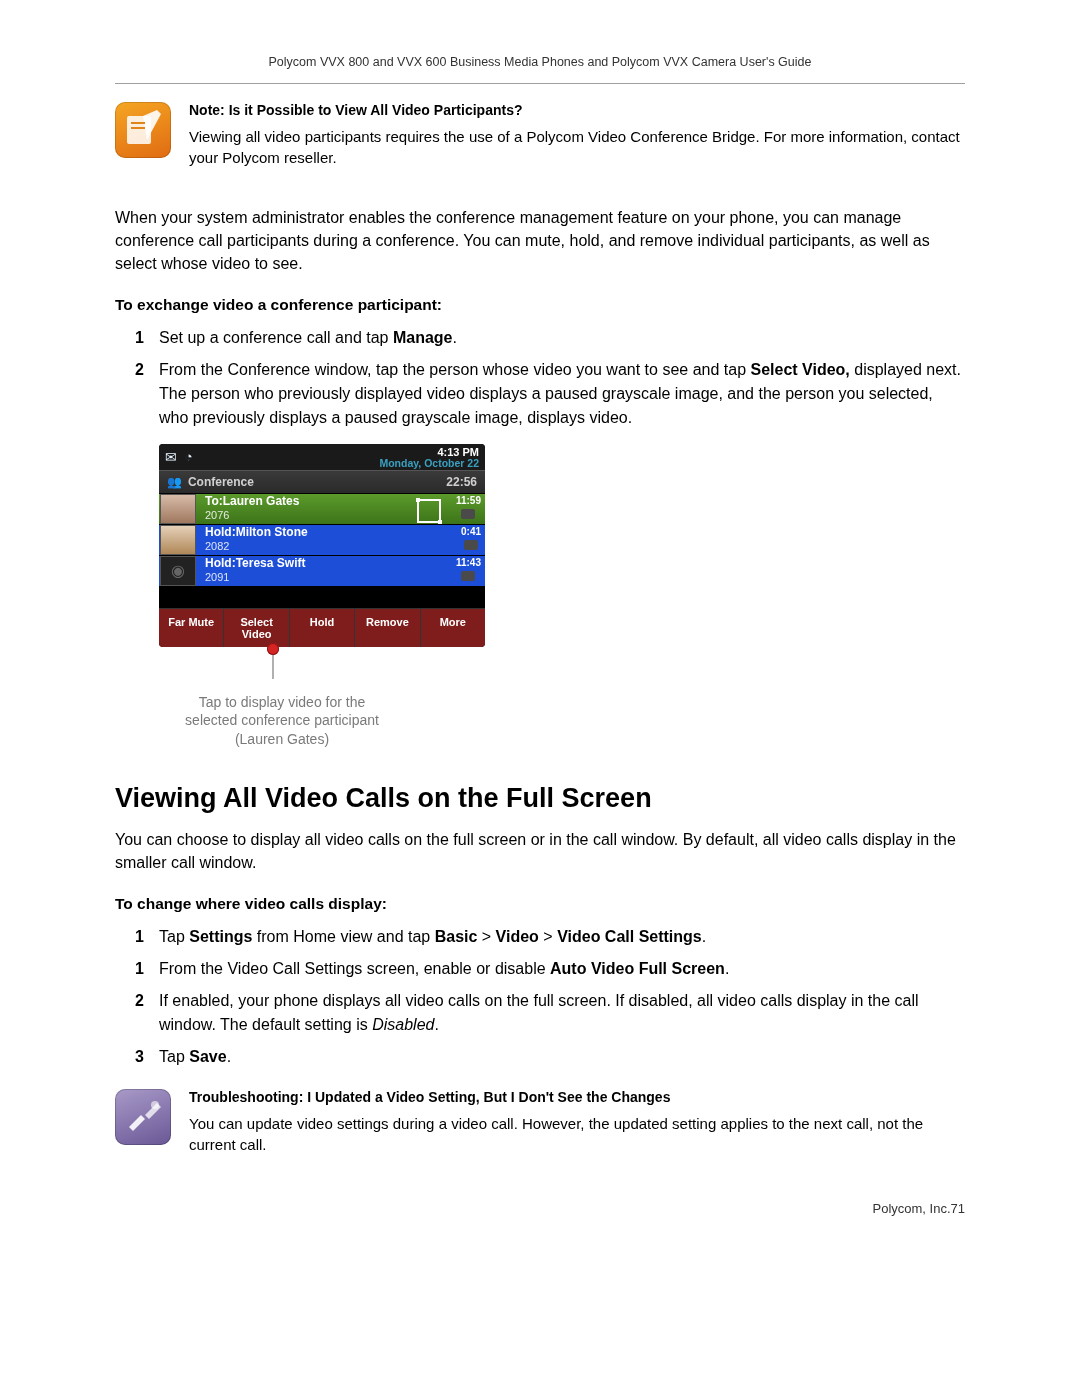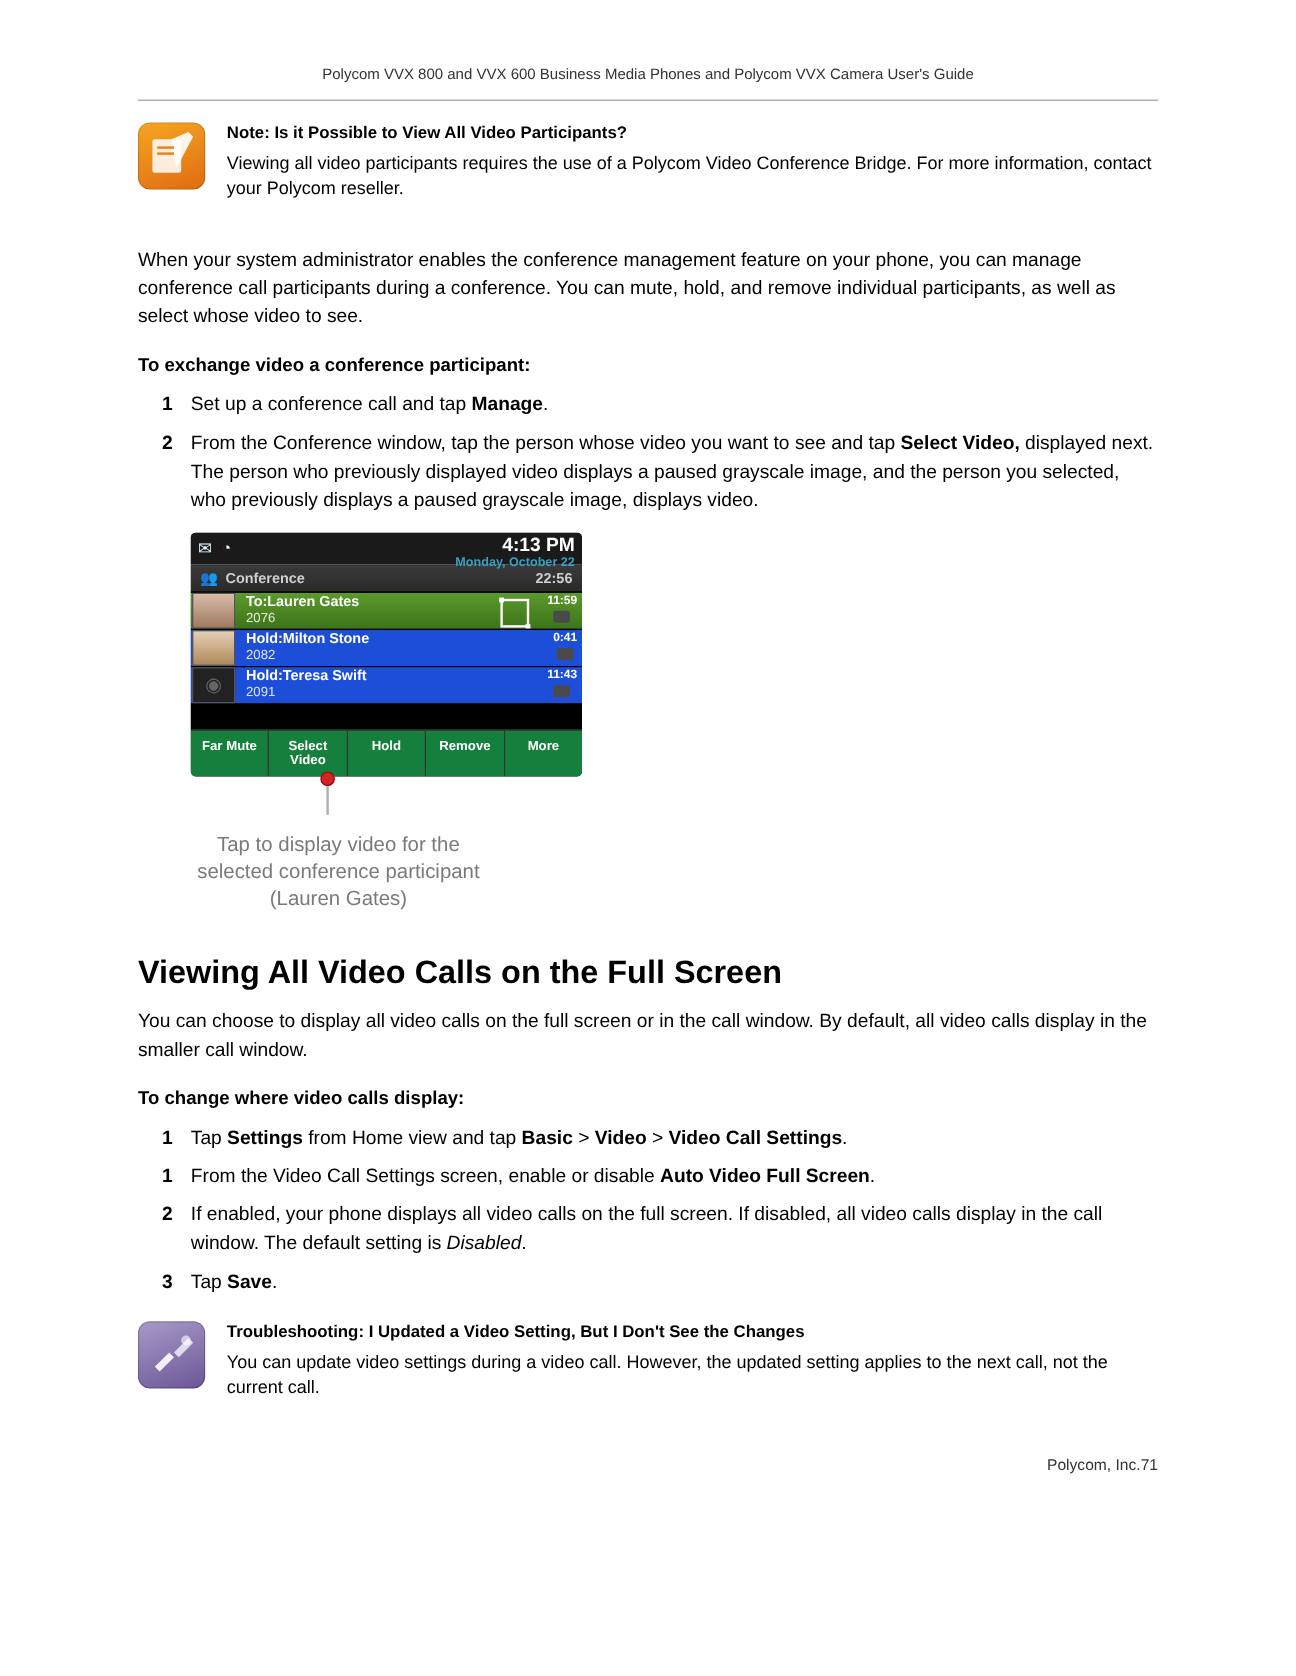--- a/index.html
+++ b/index.html
@@ -107,21 +107,21 @@
     align-items: center;
     height: 26px;
     color: #e6f5ff;
     font-size: 12px;
     position: relative;
     padding: 0 6px;
     background: #1a1a1a;
   }
   .ph-statusbar .left-icons { display:flex; gap:8px; align-items:center; }
   .ph-statusbar .right { position:absolute; right:6px; top:2px; text-align:right; font-size:11px; }
-  .ph-statusbar .time { color:#fff; font-weight:bold; font-size:16px; display:block; }
+  .ph-statusbar .time { color:#fff; font-weight:bold; font-size:11px; display:block; }
   .ph-statusbar .date { color:#3aa0c0; font-weight:bold; font-size:10.5px; display:block; margin-top:-1px;}
   .ph-confheader {
     background: linear-gradient(#3a3a3a,#2a2a2a);
     height: 22px;
     display:flex; align-items:center; justify-content:space-between;
     color:#d0d0d0; font-size:12px; font-weight:bold;
     padding: 0 8px;
     border-top:1px solid #555;
   }
   .ph-confheader .left { display:flex; gap:6px; align-items:center;}
@@ -152,21 +152,21 @@
   .ph-row .ext  { font-size:11px; color: rgba(255,255,255,.85); }
   .ph-row .rt { text-align:center; padding-right:4px; font-size:10px; line-height:1.2;}
   .ph-row .rt .dur { color:#fff; font-weight:bold; display:block;}
   .ph-row .rt .ic { display:inline-block; width:14px; height:10px; background:#4a4a4a; border-radius:2px; margin-top:2px;}
   .ph-row.green .sq { position:absolute; right:44px; top:5px; width:20px; height:20px; border:2px solid #fff; }
   .ph-row.green .sq::before { content:""; position:absolute; left:-3px; top:-3px; width:4px; height:4px; background:#fff;}
   .ph-row.green .sq::after { content:""; position:absolute; right:-3px; bottom:-3px; width:4px; height:4px; background:#fff;}
   .ph-gap { height: 22px; background:#000; }
   .ph-softkeys {
     display:flex;
-    background:#15803d;
+    background:#7f1d1d;
     border-top:1px solid #333;
   }
   .ph-softkeys .key {
     flex:1;
     text-align:center;
     color:#fff;
     font-size:11px;
     font-weight:bold;
     padding: 7px 0;
     border-right:1px solid #333;
@@ -182,21 +182,21 @@
     background:#d62323; border-radius:50%;
     box-shadow: 0 0 0 1px #8a1515 inset;
   }
   .pin-callout .stem {
     position:absolute; left:113px; top:8px;
     width:2px; height:24px; background:#b0b0b0;
   }
   .caption {
     text-align:center;
     color:#7a7a7a;
-    font-size:17px;
+    font-size:14px;
     line-height:1.35;
     margin: 6px 0 0 -42px;
     width: 330px;
   }
   h2.section {
     font-size: 27px;
     font-weight: bold;
     margin: 34px 0 14px 0;
   }
   .footer {

